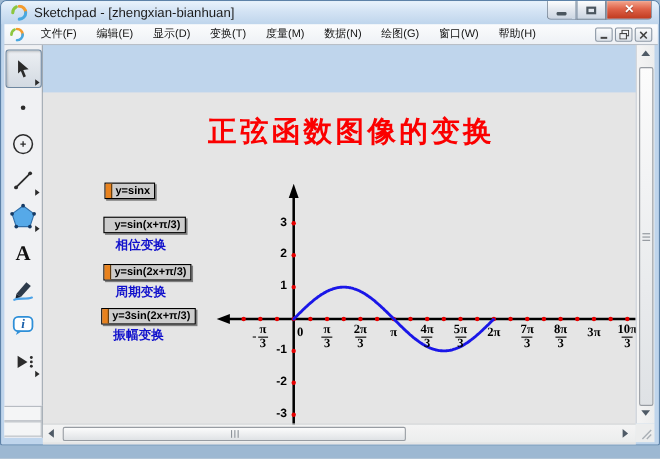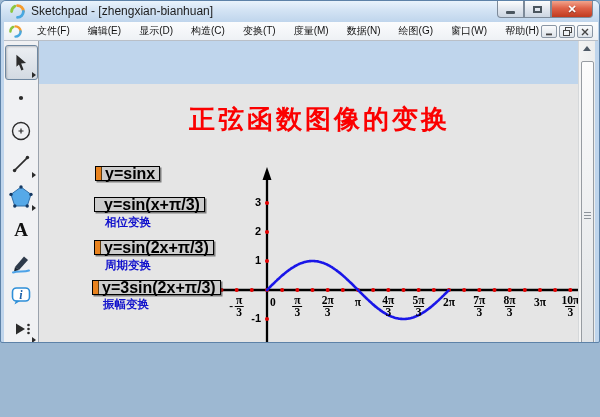--- a/index.html
+++ b/index.html
@@ -1,16 +1,16 @@
 <!DOCTYPE html>
 <html><head>
 <meta charset="utf-8">
 <style>
   html,body{margin:0;padding:0;background:#9db8d2;font-family:"Liberation Sans",sans-serif;}
-  #window{position:relative;width:600px;height:343px;background:#bfd5ec;border:1px solid #5d82a8;border-radius:6px 6px 2px 2px;overflow:hidden;box-sizing:border-box;}
+  #window{position:relative;width:600px;height:405px;background:#bfd5ec;border:1px solid #5d82a8;border-radius:6px 6px 2px 2px;overflow:hidden;box-sizing:border-box;}
   
   #titlebar{position:absolute;left:0;top:0;width:100%;height:21px;background:linear-gradient(#e9f3fc,#d3e3f4 45%,#bfd5ec);}
   #titlebar .app-icon{position:absolute;left:9px;top:3px;width:15px;height:15px;}
   #titlebar .title-text{position:absolute;left:30px;top:3px;font-size:12px;color:#1c1c1c;white-space:nowrap;}
   .caption-buttons{position:absolute;right:6px;top:0;display:flex;}
   .cap-btn{width:27px;height:17px;border:1px solid #7d8a99;border-top:none;background:linear-gradient(#fdfdfd,#e4e9f0 45%,#ccd6e2);display:flex;align-items:center;justify-content:center;box-sizing:border-box;}
   .cap-btn.first{border-radius:0 0 0 4px;}
   .cap-btn.close{width:42px;background:linear-gradient(#f2a48c,#df6248 45%,#c03a1e);border-radius:0 0 4px 0;}
   .cap-glyph-min{width:9px;height:3px;background:#4b565f;margin-top:6px;border-radius:1px;}
   .cap-glyph-max{width:9px;height:7px;border:2px solid #4b565f;box-sizing:border-box;background:transparent;}
@@ -27,21 +27,21 @@
   .tool-cell.selected{border:1px solid #6e87a0;border-radius:3px;background:linear-gradient(#eceff3,#d3dae2);box-shadow:inset 1px 1px 2px rgba(0,0,0,.2);height:33px;}
   .flyout{position:absolute;right:1px;bottom:1px;width:0;height:0;border-left:4px solid #2b2b2b;border-top:3px solid transparent;border-bottom:3px solid transparent;}
   #toolbox-bottom{position:absolute;left:3px;top:368px;width:35px;height:29px;box-sizing:border-box;border-right:1px solid #9aa2ac;background:#f0f1f3;}
   #toolbox-bottom .cell{height:14px;border:1px solid #b7bcc2;border-width:1px 1px 1px 0;box-sizing:border-box;background:#f4f5f6;}
   
   #canvas{position:absolute;left:38px;top:40px;width:539px;height:344px;background:#e5e5e5;overflow:hidden;margin-top:43px;}
   #chart-svg{position:absolute;left:0;top:0;}
   #heading{position:absolute;left:150px;top:18px;font-family:"Liberation Serif",serif;font-weight:bold;font-size:26px;letter-spacing:3px;white-space:nowrap;}
   .gsp-button{position:absolute;display:inline-flex;align-items:stretch;border:1.5px solid #000;background:#cdcdcd;box-shadow:1.5px 1.5px 0 rgba(40,40,40,.55);height:13px;}
   .gsp-button .tab{width:5px;background:#e8821e;border-right:1px solid #5a3a10;}
-  .gsp-button .lbl{font-size:16px;font-weight:bold;color:#000;padding:0 4px 1px 3px;line-height:13px;white-space:nowrap;font-family:"Liberation Sans",sans-serif;}
+  .gsp-button .lbl{font-size:10px;font-weight:bold;color:#000;padding:0 4px 1px 3px;line-height:13px;white-space:nowrap;font-family:"Liberation Sans",sans-serif;}
   .gsp-caption{position:absolute;font-size:11.5px;font-weight:bold;color:#1111cc;white-space:nowrap;}
   .xtick{position:absolute;display:flex;align-items:flex-start;font-family:"Liberation Serif",serif;font-weight:bold;font-size:11.5px;color:#000;}
   .xtick .frac{display:inline-flex;flex-direction:column;align-items:center;line-height:11px;}
   .xtick .den{border-top:1.3px solid #000;padding:0 2px;}
   .xtick .num{padding:0 1px;}
   .xtick .minus{line-height:22px;margin-right:1px;}
   .xtick .plain{line-height:12px;margin-top:1px;}
   .ytick{position:absolute;font-size:11px;font-weight:bold;color:#000;width:20px;text-align:right;line-height:13px;}
   
   #vscroll{position:absolute;left:577px;top:40px;width:17px;height:344px;background:linear-gradient(90deg,#f4f4f4,#eceded);border-left:1px solid #d5d8da;box-sizing:border-box;}
@@ -90,21 +90,20 @@
   <div id="menubar">
     <svg class="doc-icon" viewBox="0 0 14 14">
       <path d="M7 1.5 a5.5 5.5 0 0 1 5.5 5.5" stroke="#f49c2e" fill="none" stroke-width="2.6" stroke-linecap="round"></path>
       <path d="M12.5 7 a5.5 5.5 0 0 1 -5.5 5.5" stroke="#49a8e0" fill="none" stroke-width="2.6" stroke-linecap="round"></path>
       <path d="M1.5 7 a5.5 5.5 0 0 1 3 -4.9" stroke="#8dc63f" fill="none" stroke-width="2.6" stroke-linecap="round"></path>
     </svg>
     <div style="display:flex;">
         <span class="menu-item">文件(F)</span>
         <span class="menu-item">编辑(E)</span>
         <span class="menu-item">显示(D)</span>
-        <span class="menu-item">构造(C)</span>
         <span class="menu-item">变换(T)</span>
         <span class="menu-item">度量(M)</span>
         <span class="menu-item">数据(N)</span>
         <span class="menu-item">绘图(G)</span>
         <span class="menu-item">窗口(W)</span>
         <span class="menu-item">帮助(H)</span>
       </div>
     <div class="mdi-buttons">
       <div class="mdi-btn">
         <svg width="8" height="8" viewBox="0 0 8 8">

